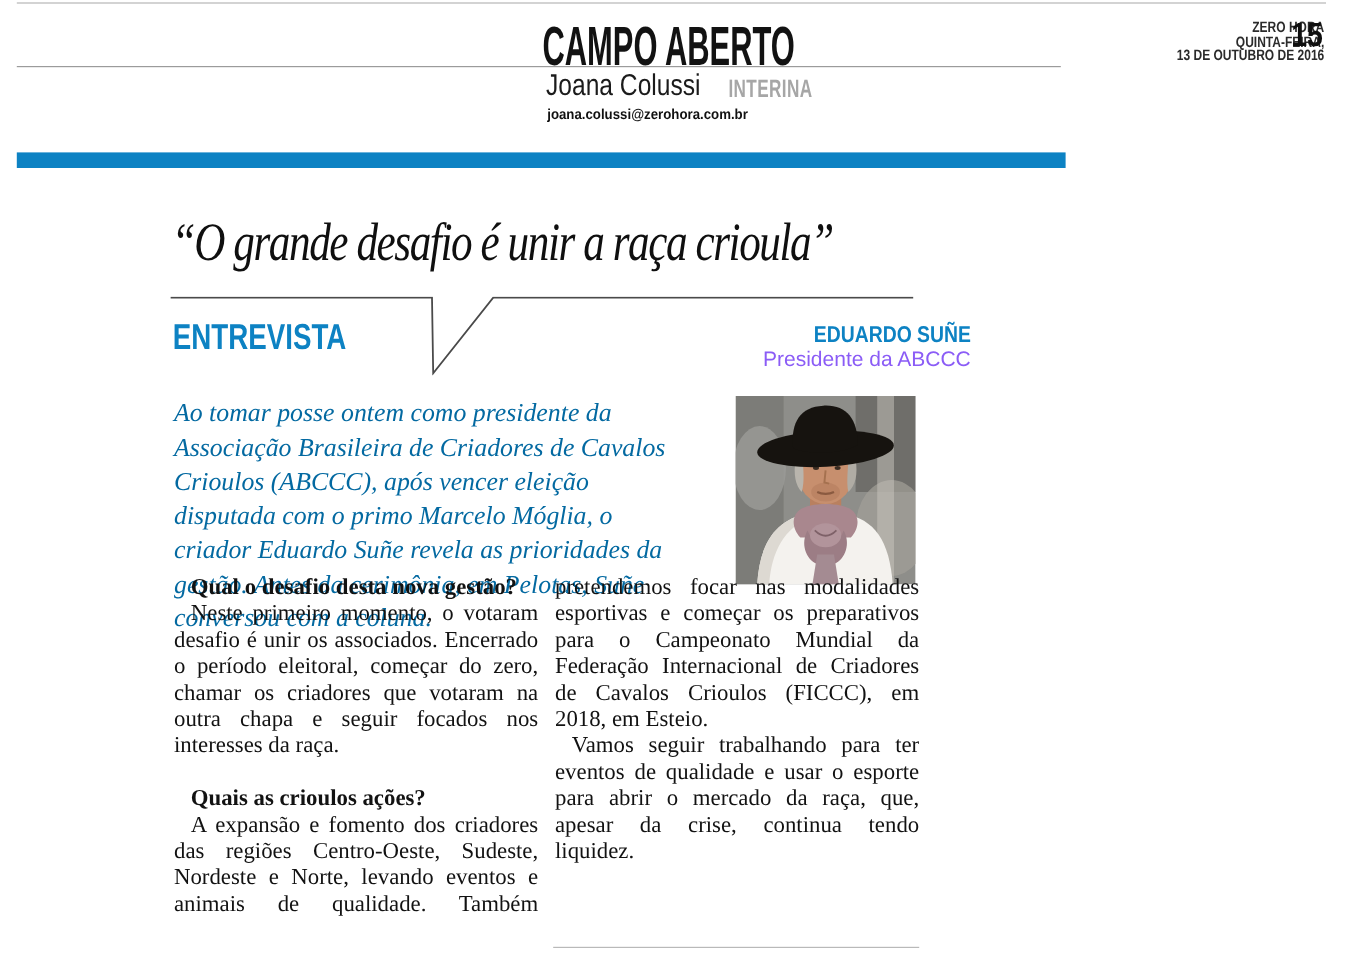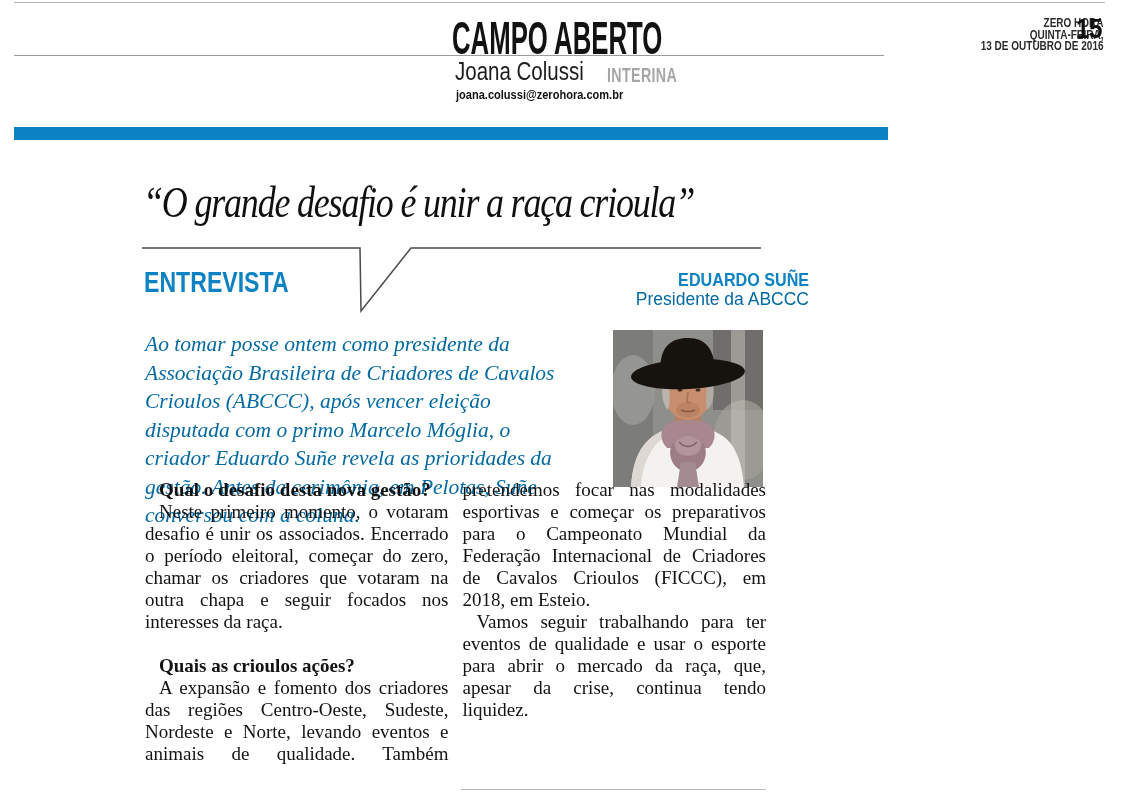--- a/index.html
+++ b/index.html
@@ -56,21 +56,21 @@
     position:absolute; left:144px; top:265px; font-size:30px; font-weight:bold;
     color:var(--accent-blue,#0d82c3); white-space:nowrap;
     transform:scaleX(0.77); transform-origin:left top;
   }
   .interviewee-name {
     position:absolute; right:371px; top:269px; font-size:19px; font-weight:bold;
     color:var(--accent-blue,#0d82c3); white-space:nowrap;
     transform:scaleX(0.85); transform-origin:right top;
   }
   .interviewee-title {
-    position:absolute; right:371px; top:289px; font-size:17.5px; color:#0369a1;
+    position:absolute; right:371px; top:289px; font-size:17.5px; color:#8b5cf6;
     white-space:nowrap;
   }
 
   .lead {
     position:absolute; left:145px; top:330px; width:428px; margin:0;
     font-family:"Liberation Serif", serif; font-style:italic;
     font-size:21.5px; line-height:28.5px; color:#0369a1;
   }
   .photo { position:absolute; left:613px; top:330px; width:150px; height:157px; }
 

